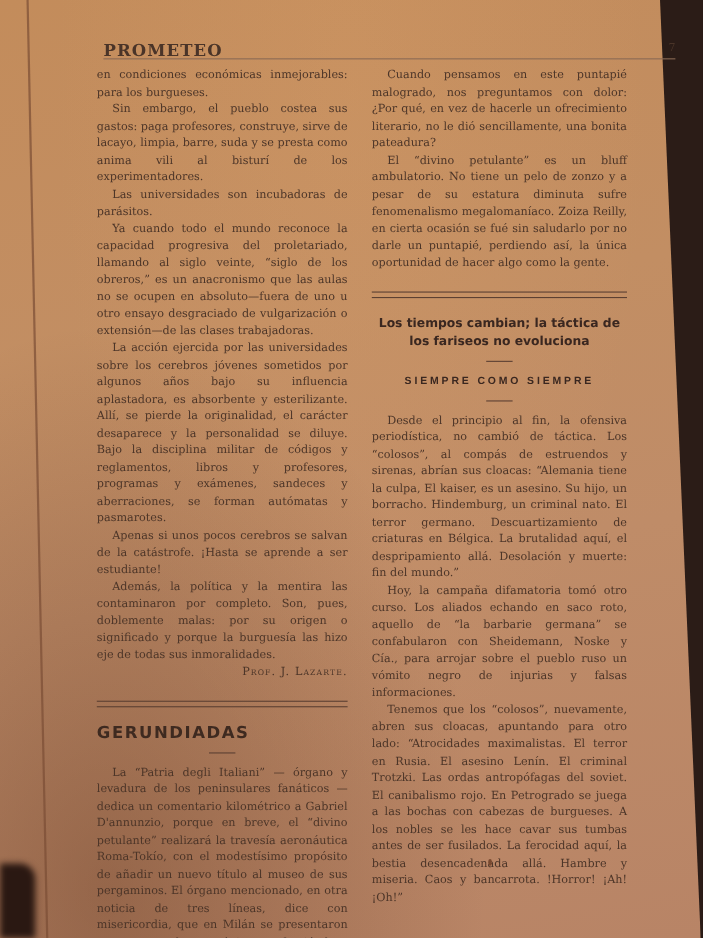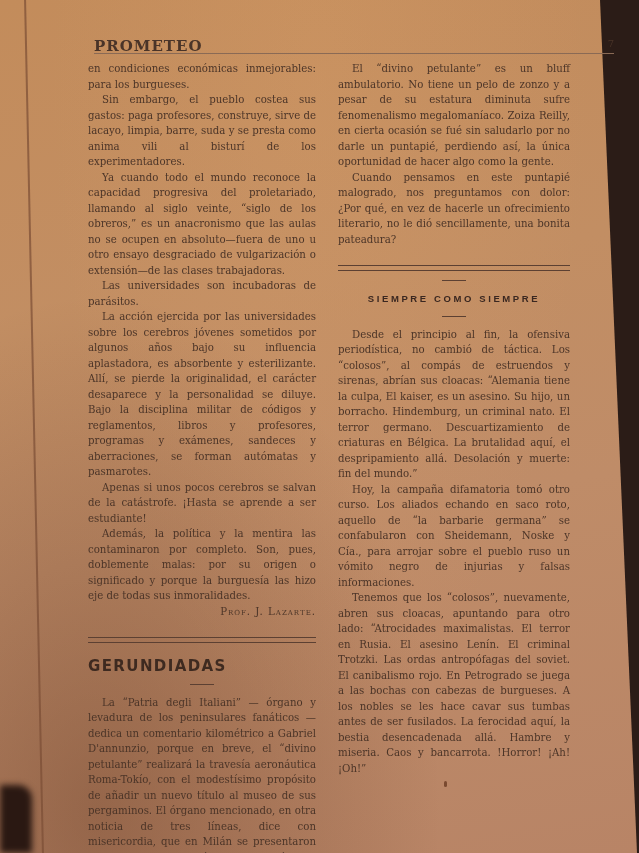--- a/index.html
+++ b/index.html
@@ -81,36 +81,37 @@
 <div class="shadow-bl"></div>
 
 <div class="header">
   <span class="title">PROMETEO</span>
   <span class="pagenum">7</span>
 </div>
 
 <div class="col col-left">
   <p class="noindent">en condiciones económicas inmejorables: para los burgueses.</p>
   <p>Sin embargo, el pueblo costea sus gastos: paga profesores, construye, sirve de lacayo, limpia, barre, suda y se presta como anima vili al bisturí de los experimentadores.</p>
+  <p>Las universidades son incubadoras de parásitos.</p>
   <p>Ya cuando todo el mundo reconoce la capacidad progresiva del proletariado, llamando al siglo veinte, “siglo de los obreros,” es un anacronismo que las aulas no se ocupen en absoluto—fuera de uno u otro ensayo desgraciado de vulgarización o extensión—de las clases trabajadoras.</p>
-  <p>Las universidades son incubadoras de parásitos.</p>
   <p>La acción ejercida por las universidades sobre los cerebros jóvenes sometidos por algunos años bajo su influencia aplastadora, es absorbente y esterilizante. Allí, se pierde la originalidad, el carácter desaparece y la personalidad se diluye. Bajo la disciplina militar de códigos y reglamentos, libros y profesores, programas y exámenes, sandeces y aberraciones, se forman autómatas y pasmarotes.</p>
   <p>Apenas si unos pocos cerebros se salvan de la catástrofe. ¡Hasta se aprende a ser estudiante!</p>
   <p>Además, la política y la mentira las contaminaron por completo. Son, pues, doblemente malas: por su origen o significado y porque la burguesía las hizo eje de todas sus inmoralidades.</p>
   <p class="signature">Prof. J. Lazarte.</p>
   <div class="double-rule"></div>
   <div class="section-title">GERUNDIADAS</div>
   <div class="short-rule"></div>
   <p>La “Patria degli Italiani” — órgano y levadura de los peninsulares fanáticos — dedica un comentario kilométrico a Gabriel D'annunzio, porque en breve, el “divino petulante” realizará la travesía aeronáutica Roma-Tokío, con el modestísimo propósito de añadir un nuevo título al museo de sus pergaminos. El órgano mencionado, en otra noticia de tres líneas, dice con misericordia, que en Milán se presentaron centanares de mecánicos, ofreciéndose espontáneamente para efec-</p>
 </div>
 
 <div class="col col-right">
+  <p>Cuando pensamos en este puntapié malogrado, nos preguntamos con dolor: ¿Por qué, en vez de hacerle un ofrecimiento literario, no le dió sencillamente, una bonita pateadura?</p>
   <p>El “divino petulante” es un bluff ambulatorio. No tiene un pelo de zonzo y a pesar de su estatura diminuta sufre fenomenalismo megalomaníaco. Zoiza Reilly, en cierta ocasión se fué sin saludarlo por no darle un puntapié, perdiendo así, la única oportunidad de hacer algo como la gente.</p>
-  <p>Cuando pensamos en este puntapié malogrado, nos preguntamos con dolor: ¿Por qué, en vez de hacerle un ofrecimiento literario, no le dió sencillamente, una bonita pateadura?</p>
   <div class="double-rule"></div>
+  <div class="subhead">Los tiempos cambian; la táctica de los fariseos no evoluciona</div>
   <div class="short-rule"></div>
   <div class="kicker">SIEMPRE COMO SIEMPRE</div>
   <div class="short-rule"></div>
   <p>Desde el principio al fin, la ofensiva periodística, no cambió de táctica. Los “colosos”, al compás de estruendos y sirenas, abrían sus cloacas: “Alemania tiene la culpa, El kaiser, es un asesino. Su hijo, un borracho. Hindemburg, un criminal nato. El terror germano. Descuartizamiento de criaturas en Bélgica. La brutalidad aquí, el despripamiento allá. Desolación y muerte: fin del mundo.”</p>
   <p>Hoy, la campaña difamatoria tomó otro curso. Los aliados echando en saco roto, aquello de “la barbarie germana” se confabularon con Sheidemann, Noske y Cía., para arrojar sobre el pueblo ruso un vómito negro de injurias y falsas informaciones.</p>
   <p>Tenemos que los “colosos”, nuevamente, abren sus cloacas, apuntando para otro lado: “Atrocidades maximalistas. El terror en Rusia. El asesino Lenín. El criminal Trotzki. Las ordas antropófagas del soviet. El canibalismo rojo. En Petrogrado se juega a las bochas con cabezas de burgueses. A los nobles se les hace cavar sus tumbas antes de ser fusilados. La ferocidad aquí, la bestia desencadenada allá. Hambre y miseria. Caos y bancarrota. !Horror! ¡Ah! ¡Oh!”</p>
 
 </div>
 
 <div class="speck" style="left:444px; top:781px;"></div>

